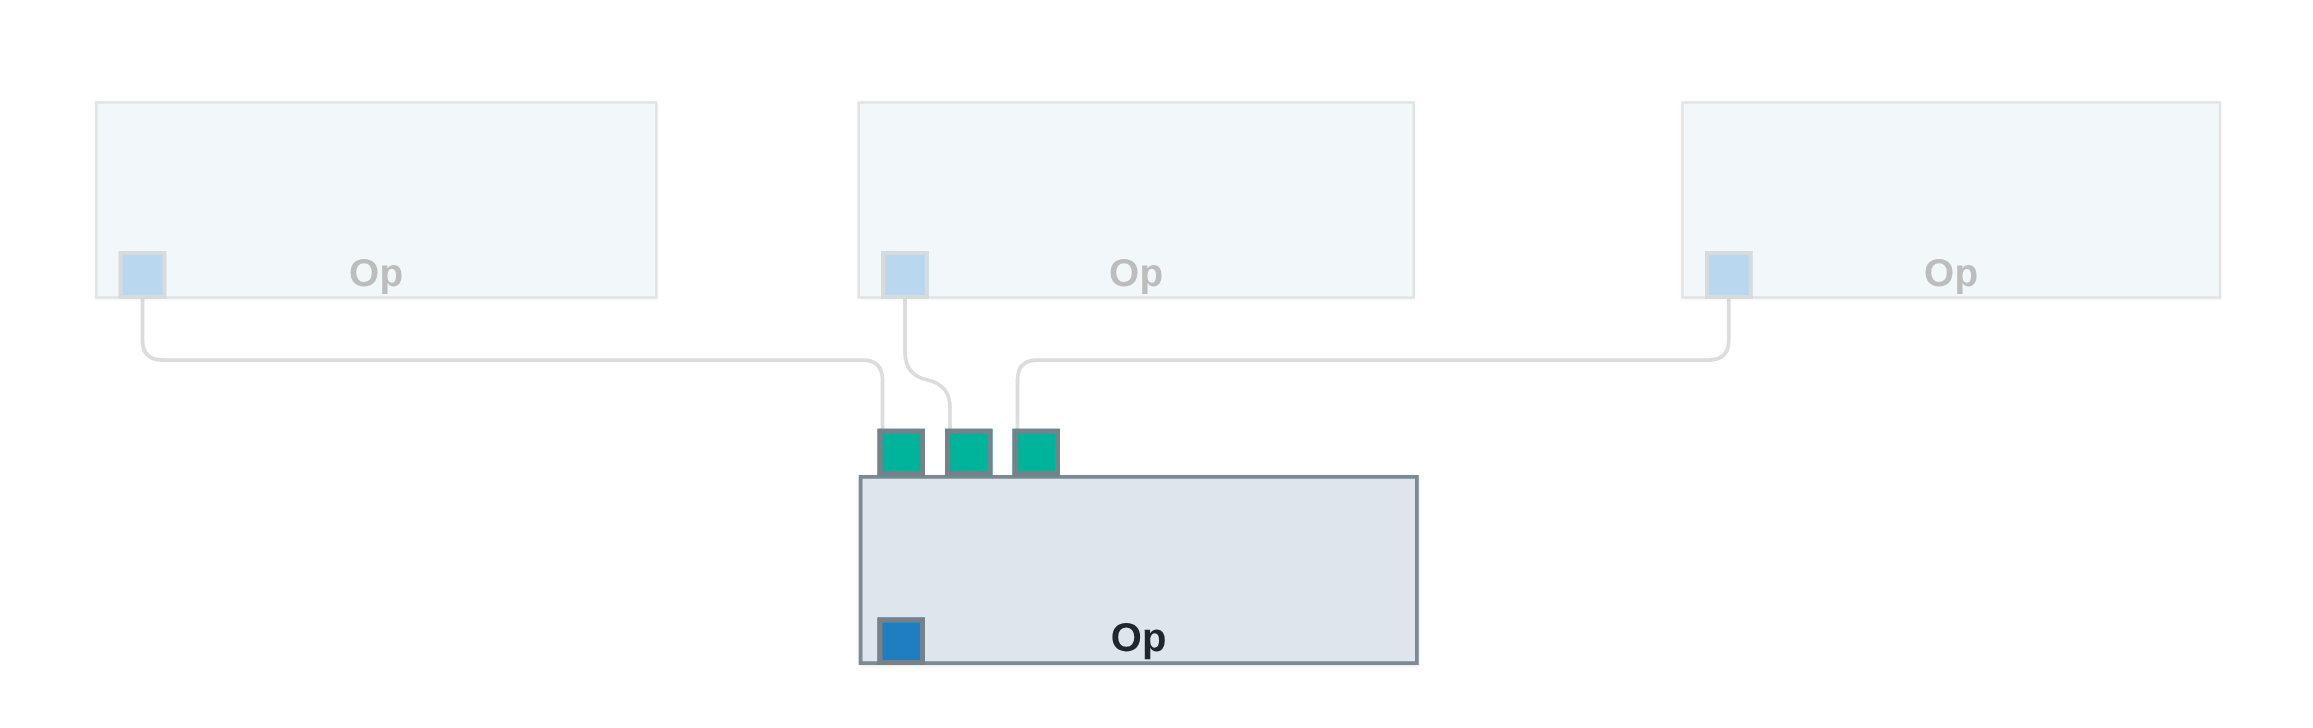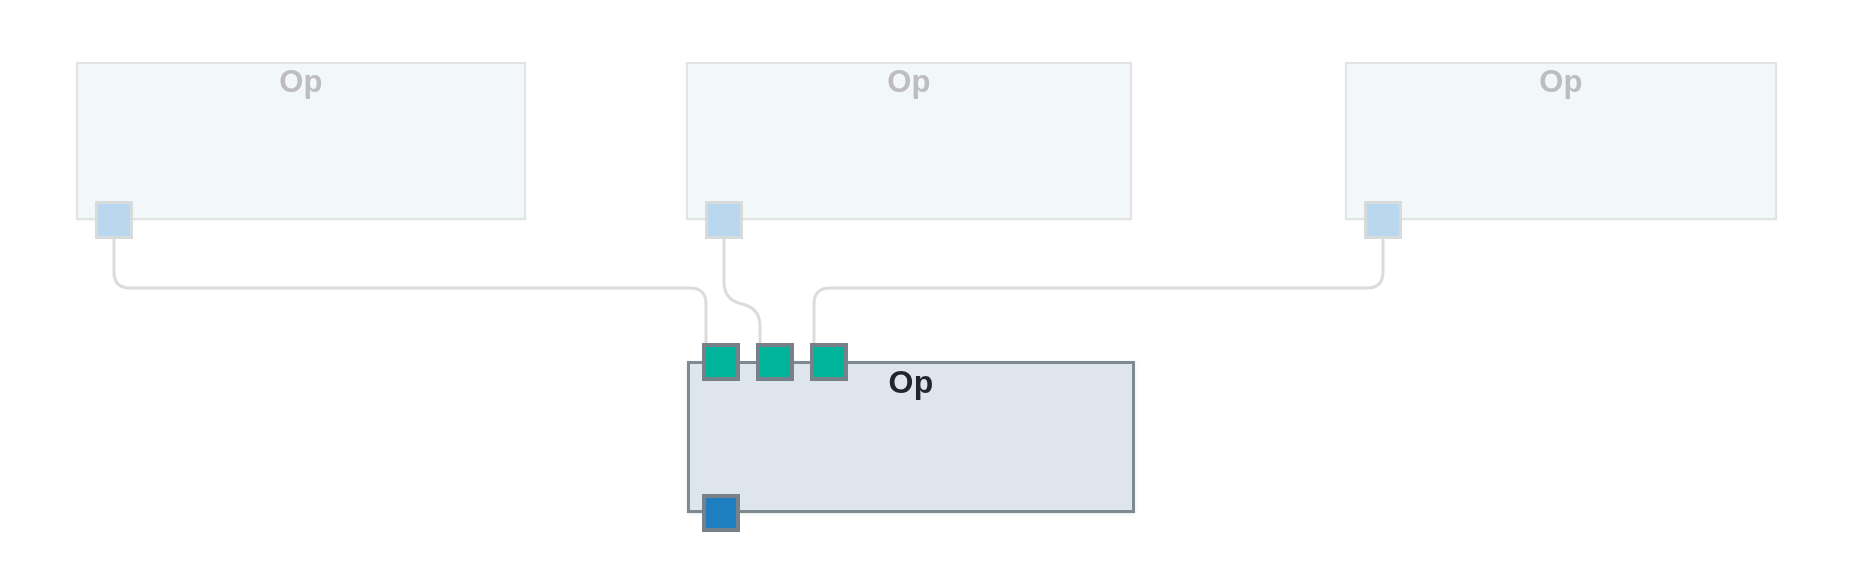--- a/index.html
+++ b/index.html
@@ -34,22 +34,23 @@
     stroke-width: 3;
     stroke-linecap: round;
     stroke-linejoin: round;
   }
 
   
   .node {
     position: absolute;
     box-sizing: border-box;
     display: flex;
-    align-items: flex-start;
+    align-items: flex-end;
     justify-content: center;
+    margin-top: 19px;
   }
 
   .node-unselected {
     background: #f2f7f9;
     border: 2px solid #e2e4e4;
     box-shadow: 0 1px 2px rgba(0,0,0,0.04);
   }
   .node-unselected .node-label {
     color: #bdbdbd;
     font-size: 31px;

